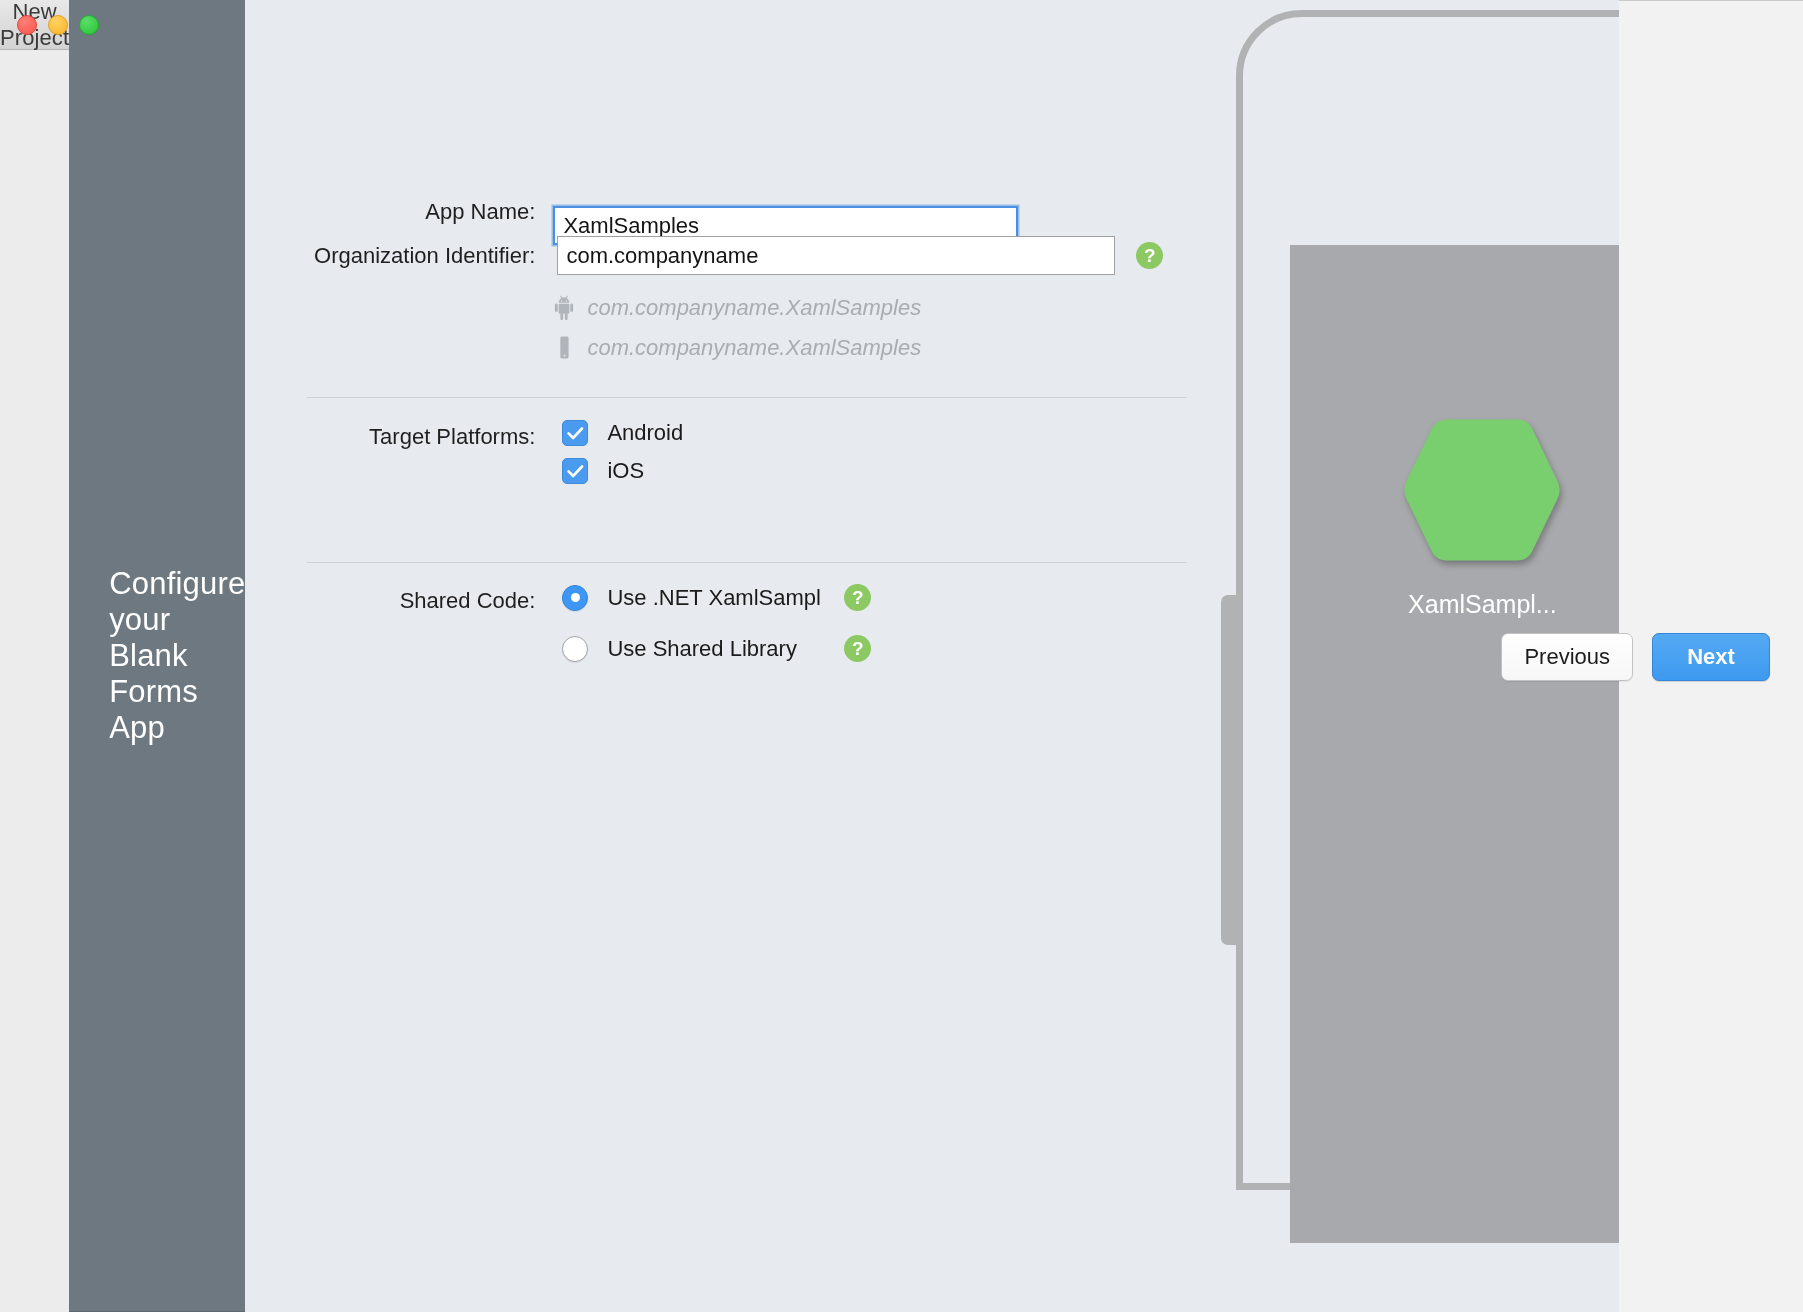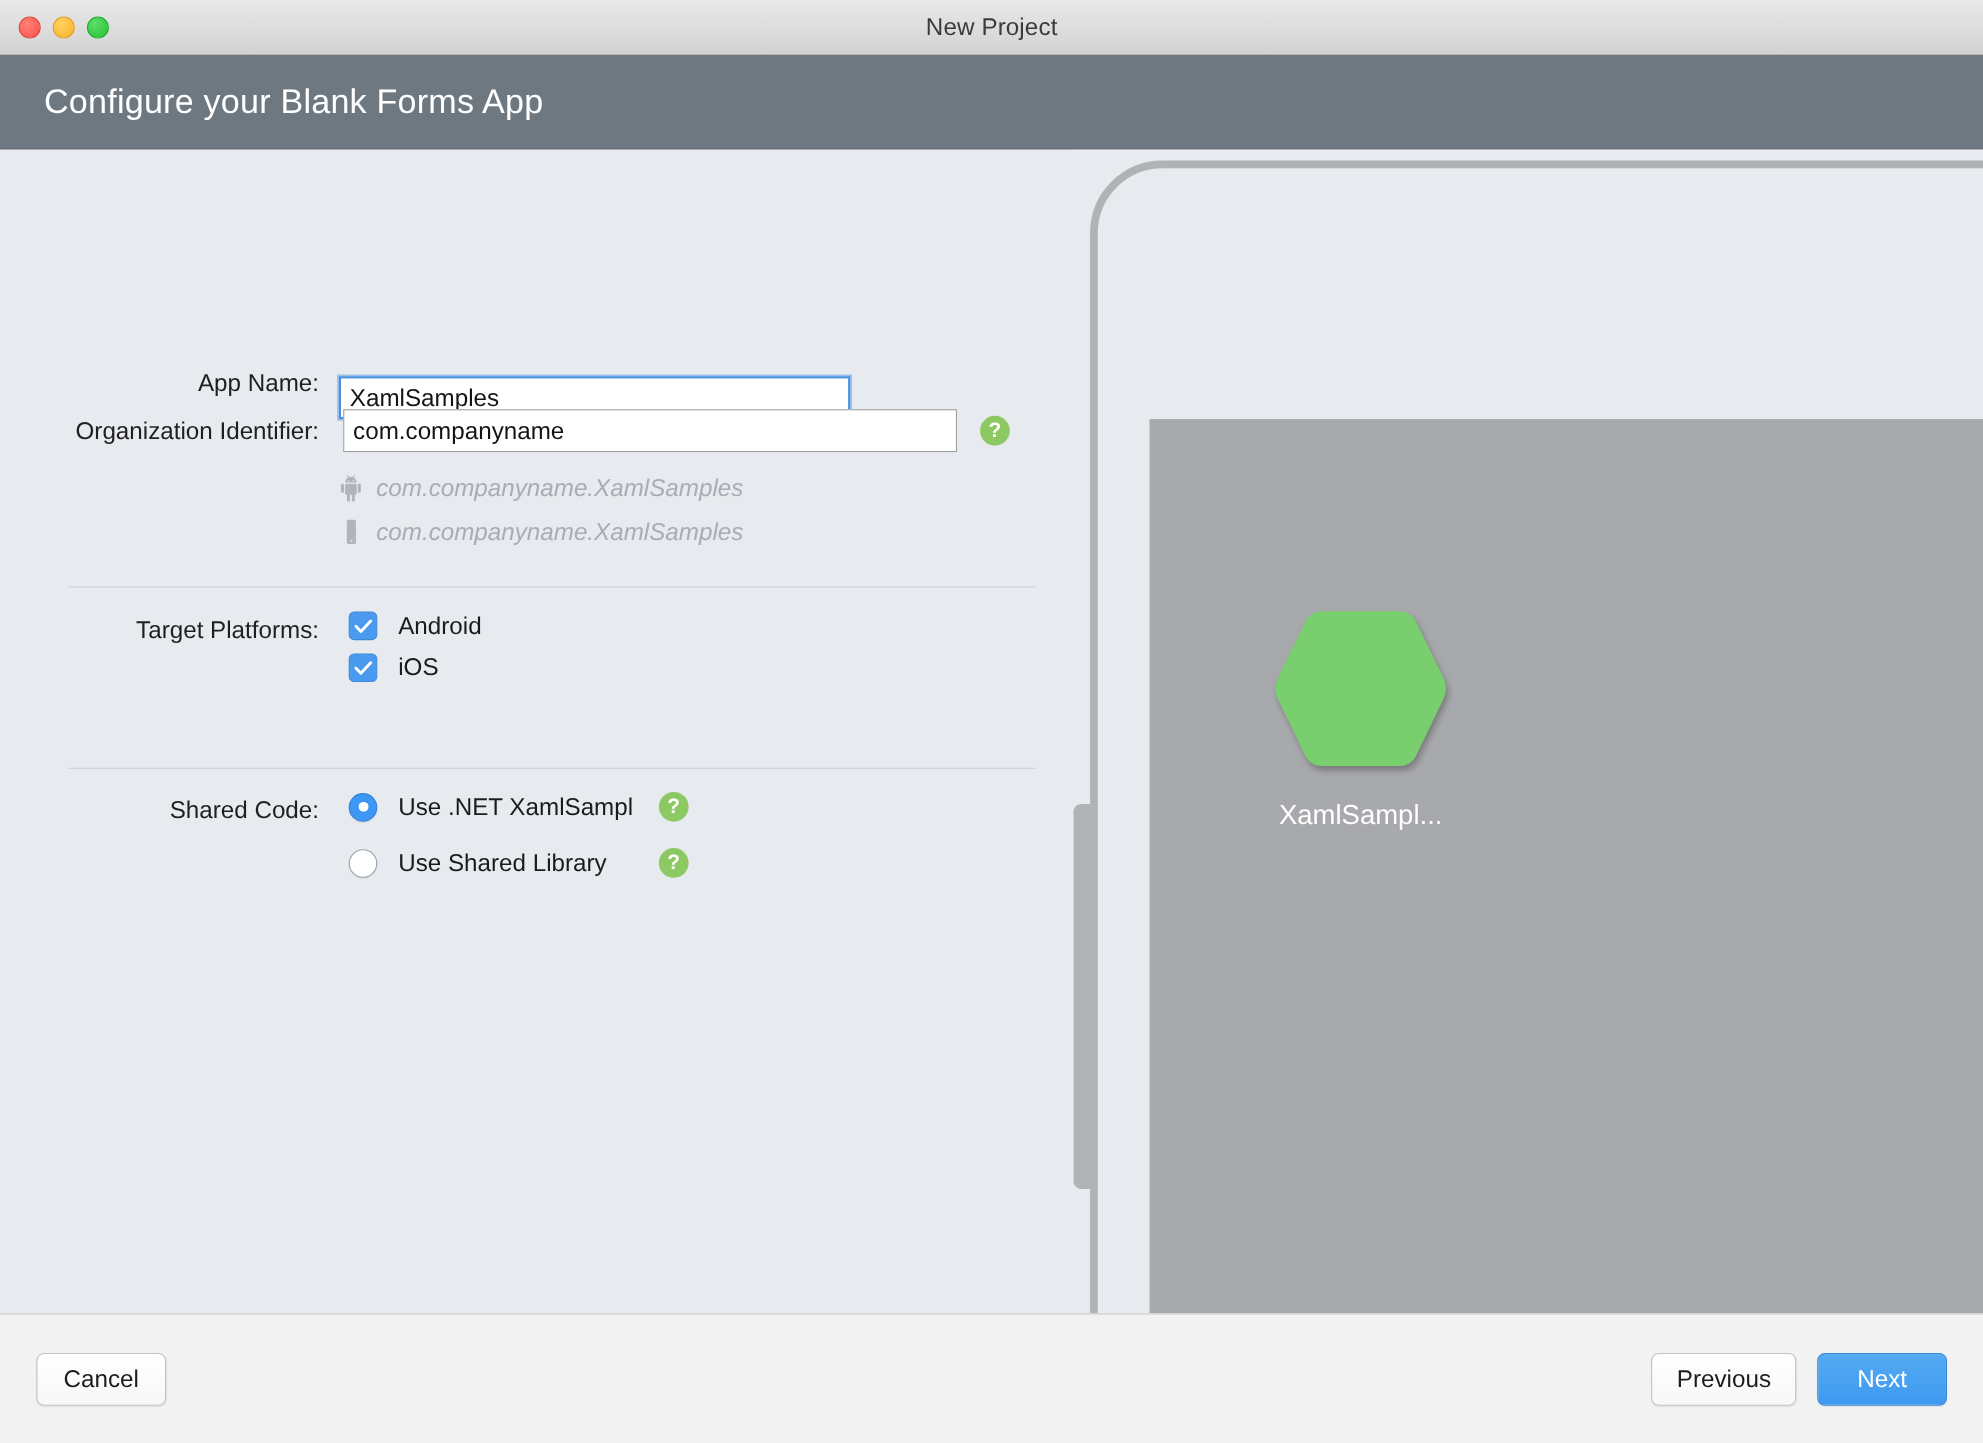--- a/index.html
+++ b/index.html
@@ -11,21 +11,20 @@
     font-family: "Liberation Sans", sans-serif;
     overflow: hidden;
   }
 
   .window {
     position: relative;
     width: 1803px;
     height: 1312px;
     background: #ececec;
     display: flex;
-    flex-direction: column;
     overflow: hidden;
   }
 
   
   .titlebar {
     position: relative;
     height: 50px;
     flex: 0 0 50px;
     background: linear-gradient(to bottom, #e8e8e8 0%, #d3d3d3 100%);
     border-bottom: 1px solid #b4b4b4;
@@ -269,20 +268,21 @@
     height: 48px;
     padding: 0 22px;
     min-width: 118px;
     cursor: default;
     box-shadow: 0 1px 1px rgba(0,0,0,0.07);
   }
   .btn.primary {
     background: linear-gradient(to bottom, #54a9f2 0%, #3e9af0 100%);
     border: 1px solid #3487d8;
     color: #ffffff;
+    font-weight: bold;
   }
   .footer-right {
     position: absolute;
     right: 33px;
     display: flex;
     gap: 19px;
   }
 </style>
 </head>
 <body>

